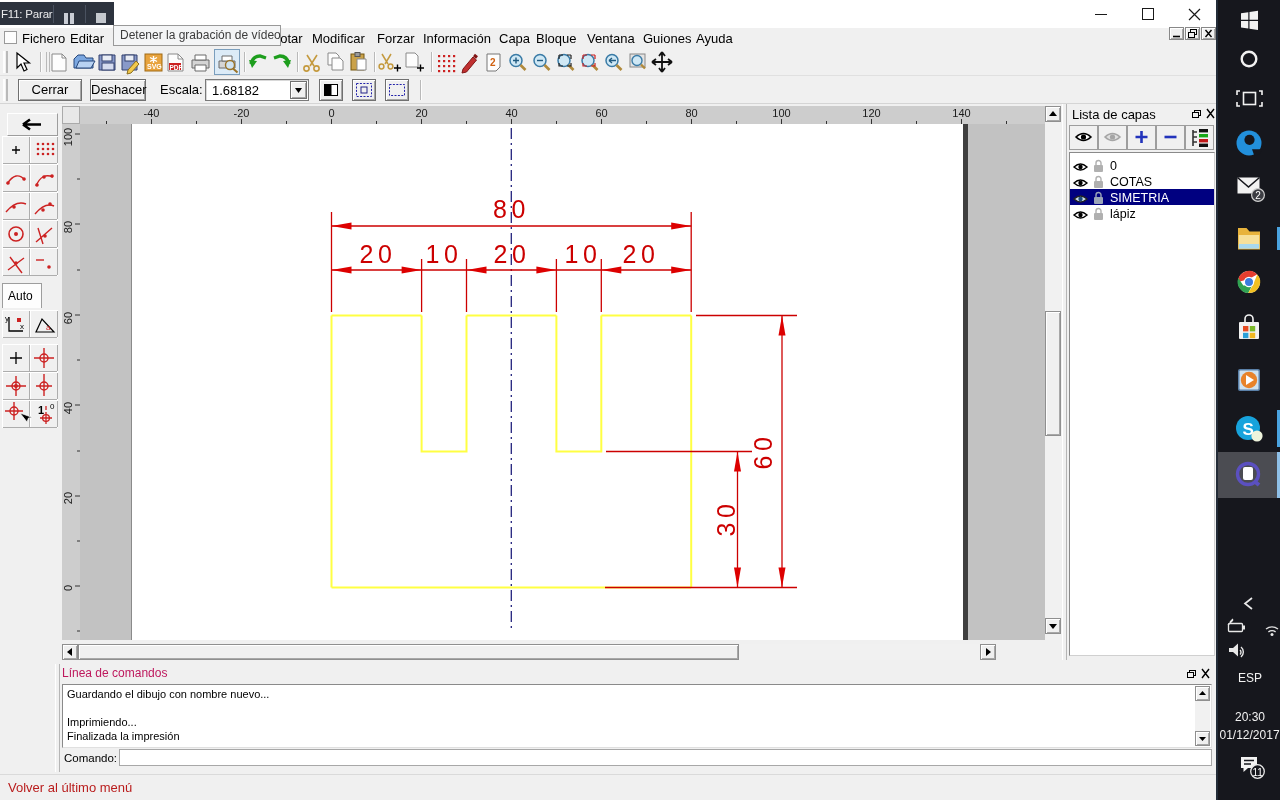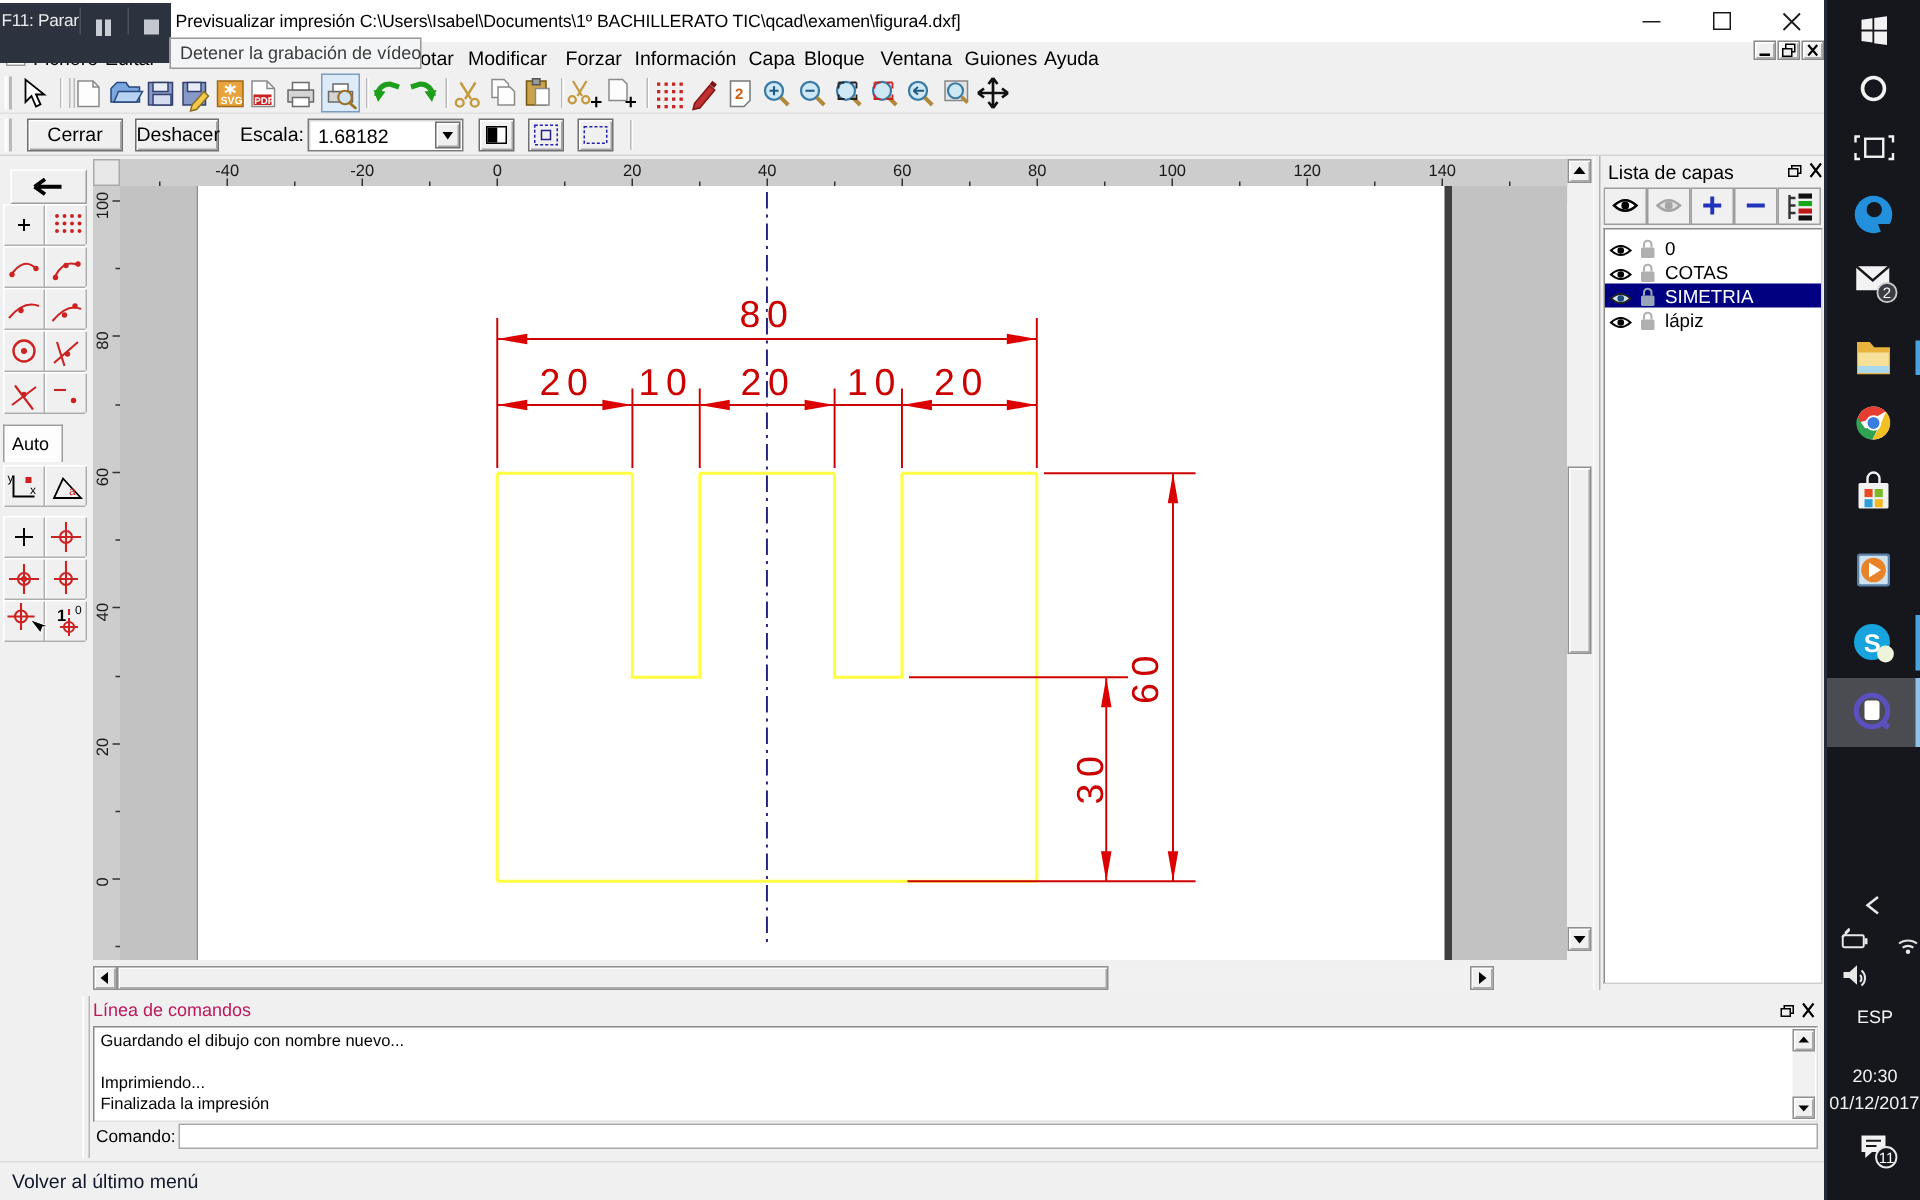--- a/index.html
+++ b/index.html
@@ -3,21 +3,21 @@
 <meta charset="utf-8">
 <style>
 * { margin:0; padding:0; box-sizing:border-box; }
 html,body { width:1280px; height:800px; overflow:hidden; }
 body { font-family:"Liberation Sans", sans-serif; background:#f0f0f0; position:relative; }
 .abs { position:absolute; }
 
 #titlebar { left:0; top:0; width:1216px; height:28px; background:#ffffff; }
 #title-text { left:117px; top:7px; font-size:11.8px; letter-spacing:-0.1px; color:#000; white-space:nowrap; }
 
-#recbar { left:0; top:2px; width:114px; height:40px; background:#2d333e; color:#e9eaec; }
+#recbar { left:0; top:2px; width:114px; height:23px; background:#2d333e; color:#e9eaec; }
 #recbar .sep { position:absolute; top:3px; width:1px; height:18px; background:#4a5260; }
 #rec-text { left:1px; top:6px; font-size:11.5px; letter-spacing:-0.2px; position:absolute; }
 #rec-pause { position:absolute; left:64px; top:11px; width:10px; height:11px; }
 #rec-pause div { position:absolute; top:0; width:4px; height:11px; background:#c9cdd5; }
 #rec-stop { position:absolute; left:96px; top:11px; width:10px; height:10px; background:#c4c8ce; }
 
 .winbtn { position:absolute; top:0; width:46px; height:28px; }
 
 #menubar { left:0; top:28px; width:1216px; height:20px; background:#f0f0f0; font-size:13px; color:#000; }
 #menubar span { position:absolute; top:3px; }
@@ -48,28 +48,27 @@
 #canvas { position:absolute; left:80px; top:20px; width:965px; height:516px; background:#ffffff; overflow:hidden; }
 
 .sbtn { position:absolute; background:#f0f0f0; border:1px solid #8f8f8f;
   box-shadow:inset 1px 1px 0 #fff, inset -1px -1px 0 #a8a8a8; }
 
 #rpanel { left:1068px; top:104px; width:148px; height:556px; background:#f0f0f0; }
 
 #cmdpanel { left:55px; top:662px; width:1161px; height:112px; }
 
 #statusbar { left:0; top:774px; width:1216px; height:26px; background:#f0f0f0; border-top:1px solid #dadada;
-  font-size:13px; color:#0f172a; padding:5px 0 0 8px; }
+  font-size:13px; color:#b91c1c; padding:5px 0 0 8px; }
 
 #taskbar { left:1216px; top:0; width:64px; height:800px; background:#16171d; }
 </style>
 </head>
 <body>
 <div class="abs" id="titlebar">
-  <div class="abs" id="title-text">Previsualizar impresión C:\Users\Isabel\Documents\1º BACHILLERATO TIC\qcad\examen\figura4.dxf]</div>
   <svg class="winbtn" style="left:1078px" viewBox="0 0 46 28">
       <path d="M17 14.5 H29" stroke="#1a1a1a" stroke-width="1"></path>
     </svg>
   <svg class="winbtn" style="left:1125px" viewBox="0 0 46 28">
       <rect x="17.5" y="8.5" width="11" height="11" fill="none" stroke="#1a1a1a" stroke-width="1"></rect>
     </svg>
   <svg class="winbtn" style="left:1172px" viewBox="0 0 46 28">
       <path d="M17 9 L28 20 M28 9 L17 20" stroke="#1a1a1a" stroke-width="1.2" fill="none"></path>
     </svg>
 </div>

